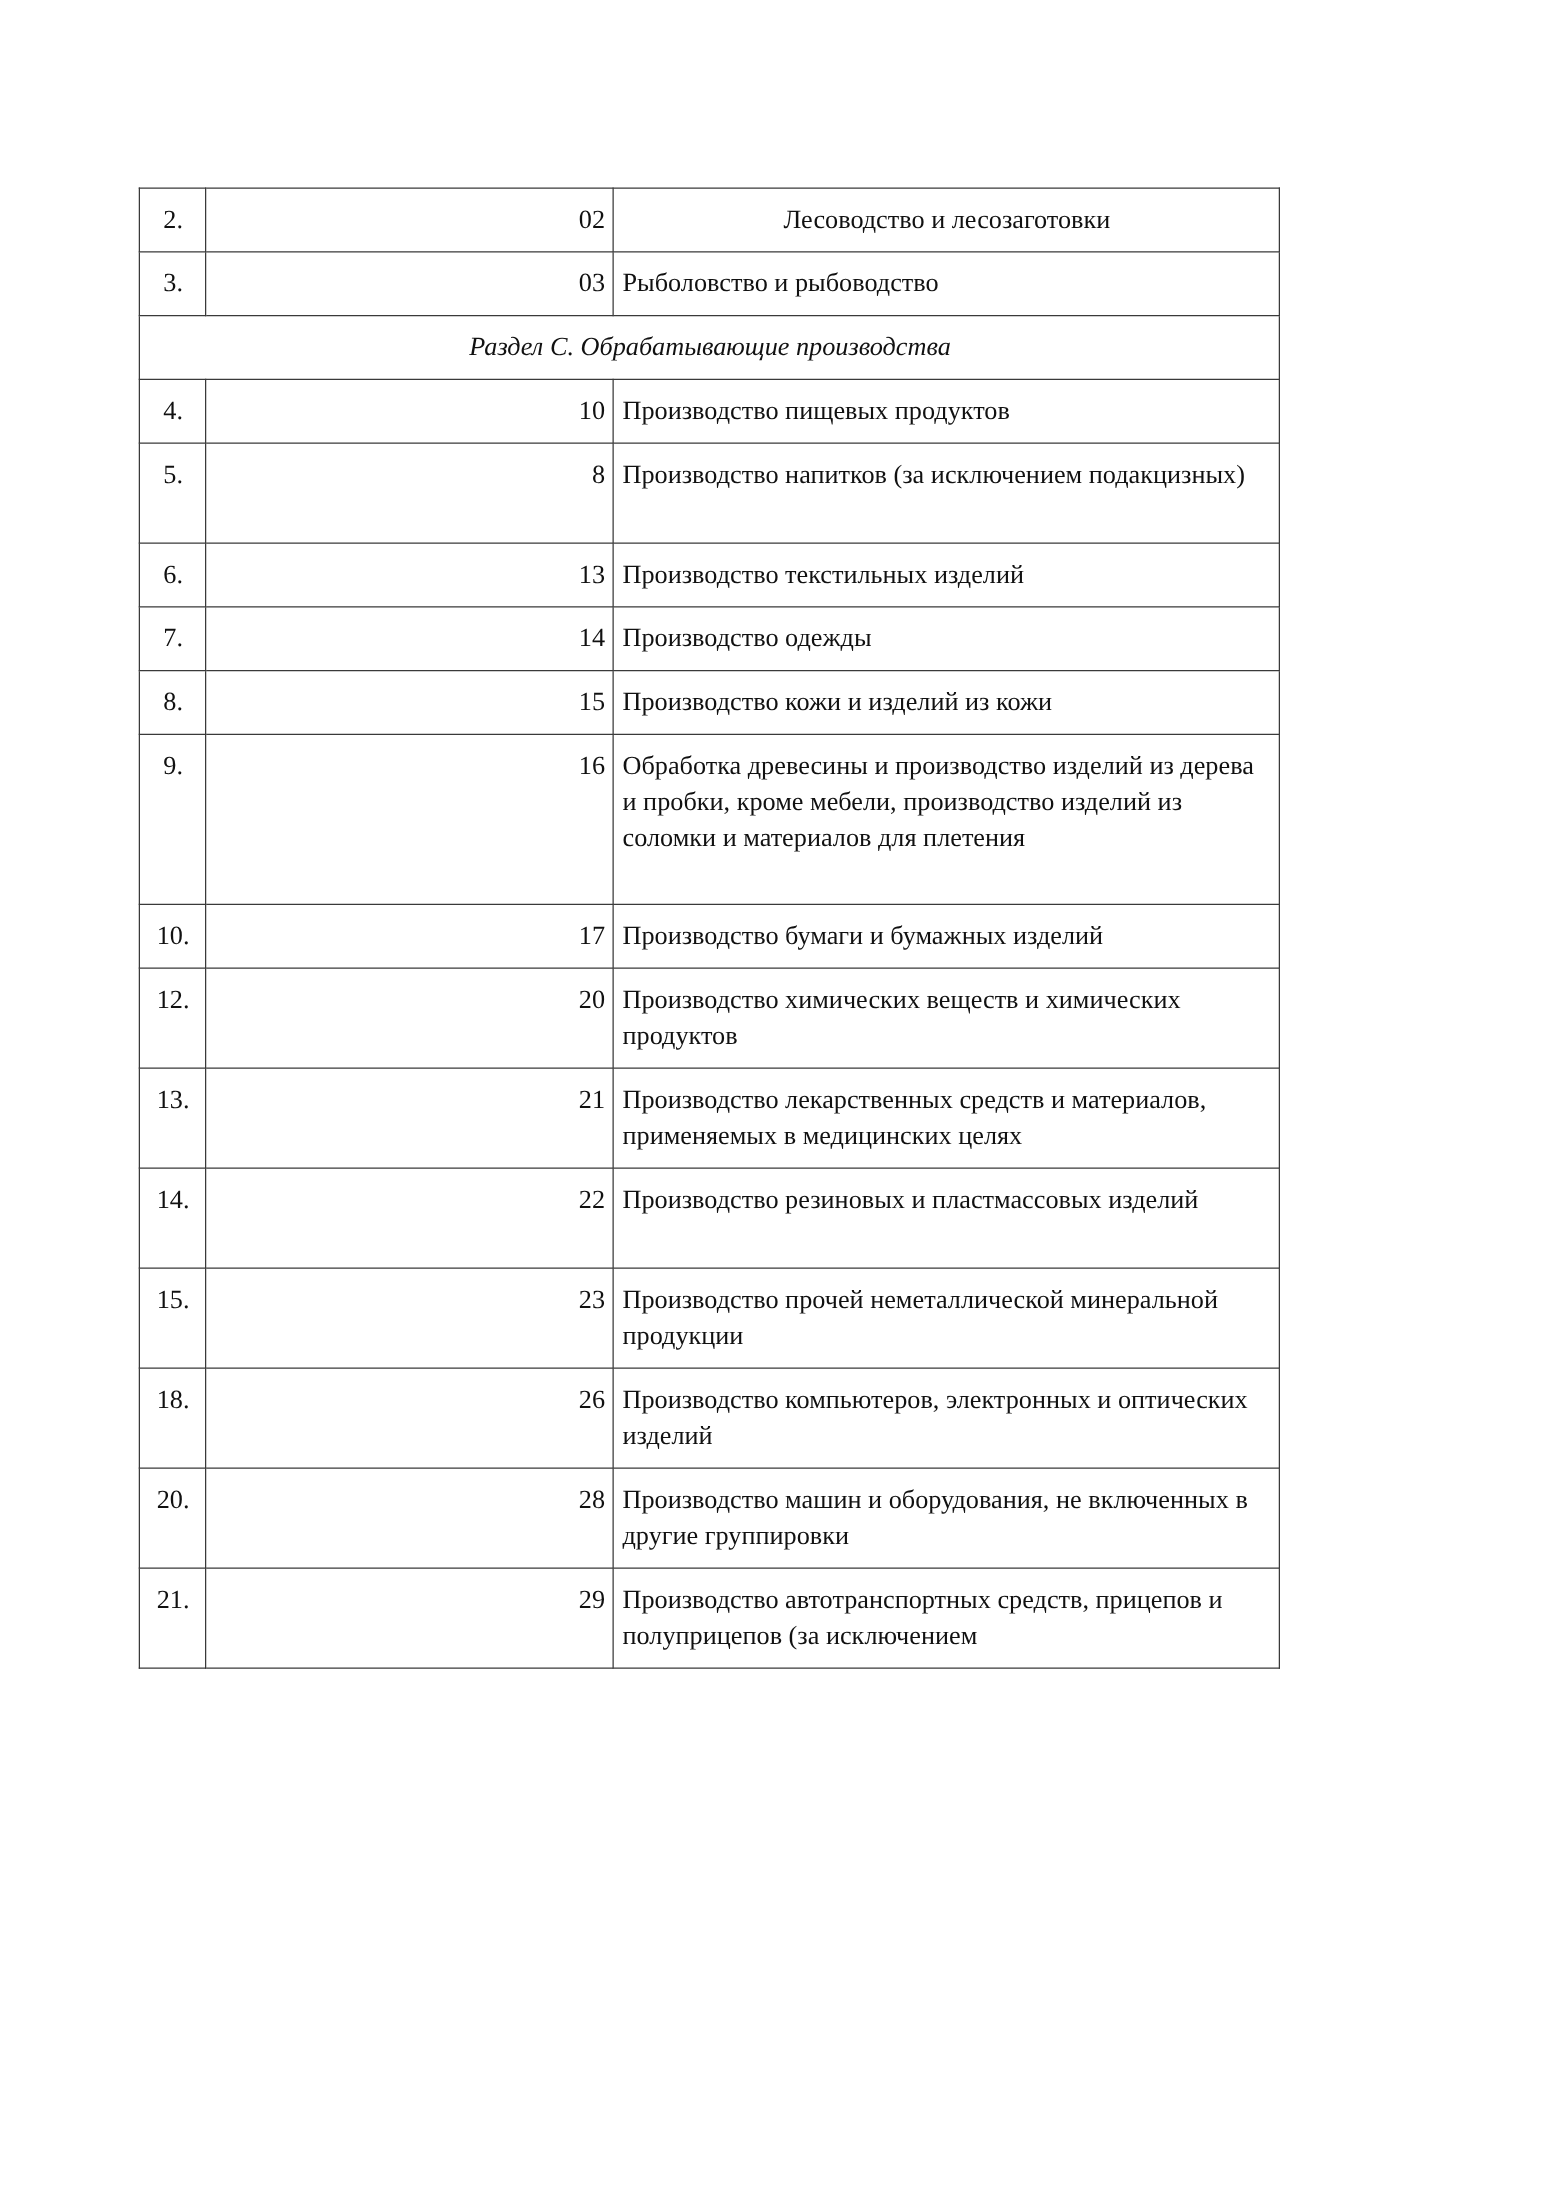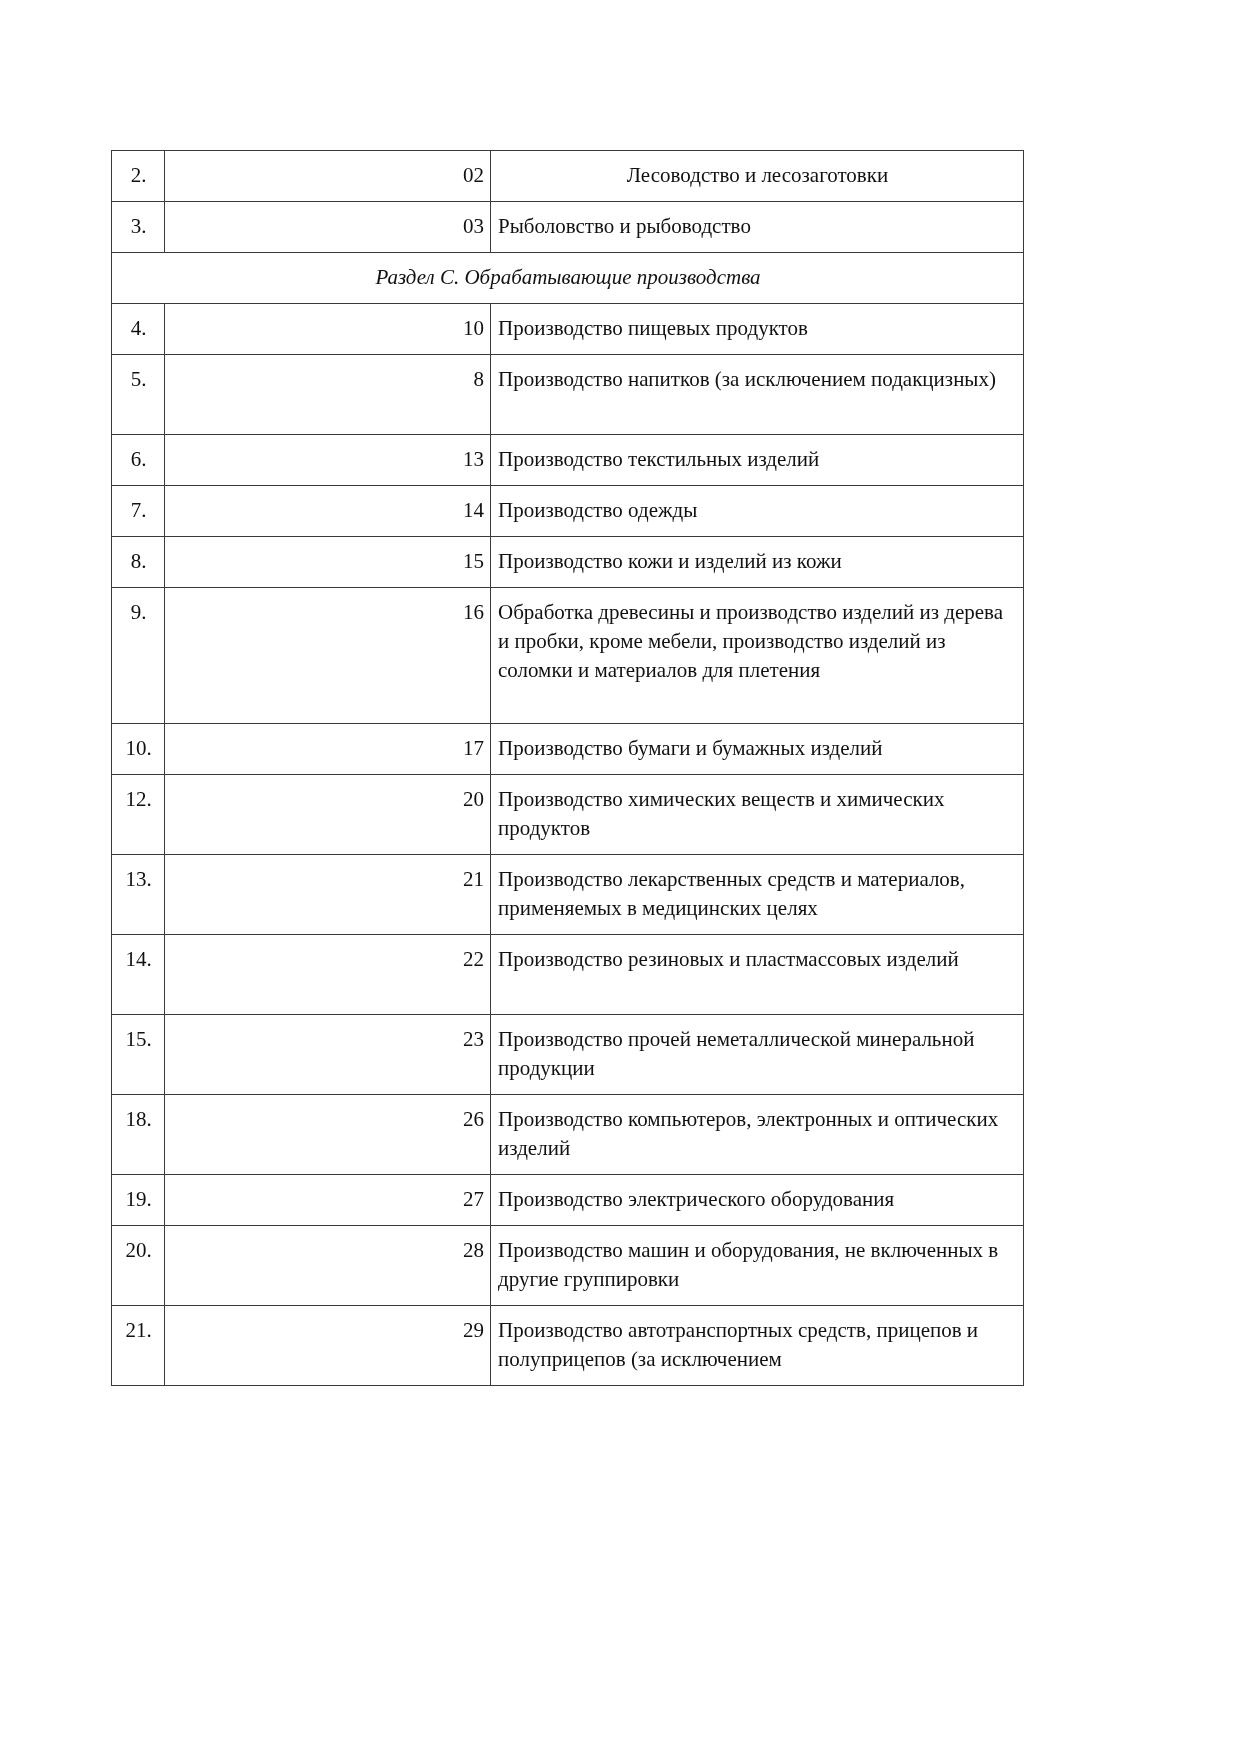--- a/index.html
+++ b/index.html
@@ -126,25 +126,20 @@
         <tr class="h2">
           <td class="num">15.</td>
           <td class="code">23</td>
           <td class="name">Производство прочей неметаллической минеральной продукции</td>
         </tr>
         <tr class="h2">
           <td class="num">18.</td>
           <td class="code">26</td>
           <td class="name">Производство компьютеров, электронных и оптических изделий</td>
         </tr>
-        <tr class="h1">
-          <td class="num">19.</td>
-          <td class="code">27</td>
-          <td class="name">Производство электрического оборудования</td>
-        </tr>
         <tr class="h2">
           <td class="num">20.</td>
           <td class="code">28</td>
           <td class="name">Производство машин и оборудования, не включенных в другие группировки</td>
         </tr>
         <tr class="h2">
           <td class="num">21.</td>
           <td class="code">29</td>
           <td class="name">Производство автотранспортных средств, прицепов и полуприцепов (за исключением</td>
         </tr>

